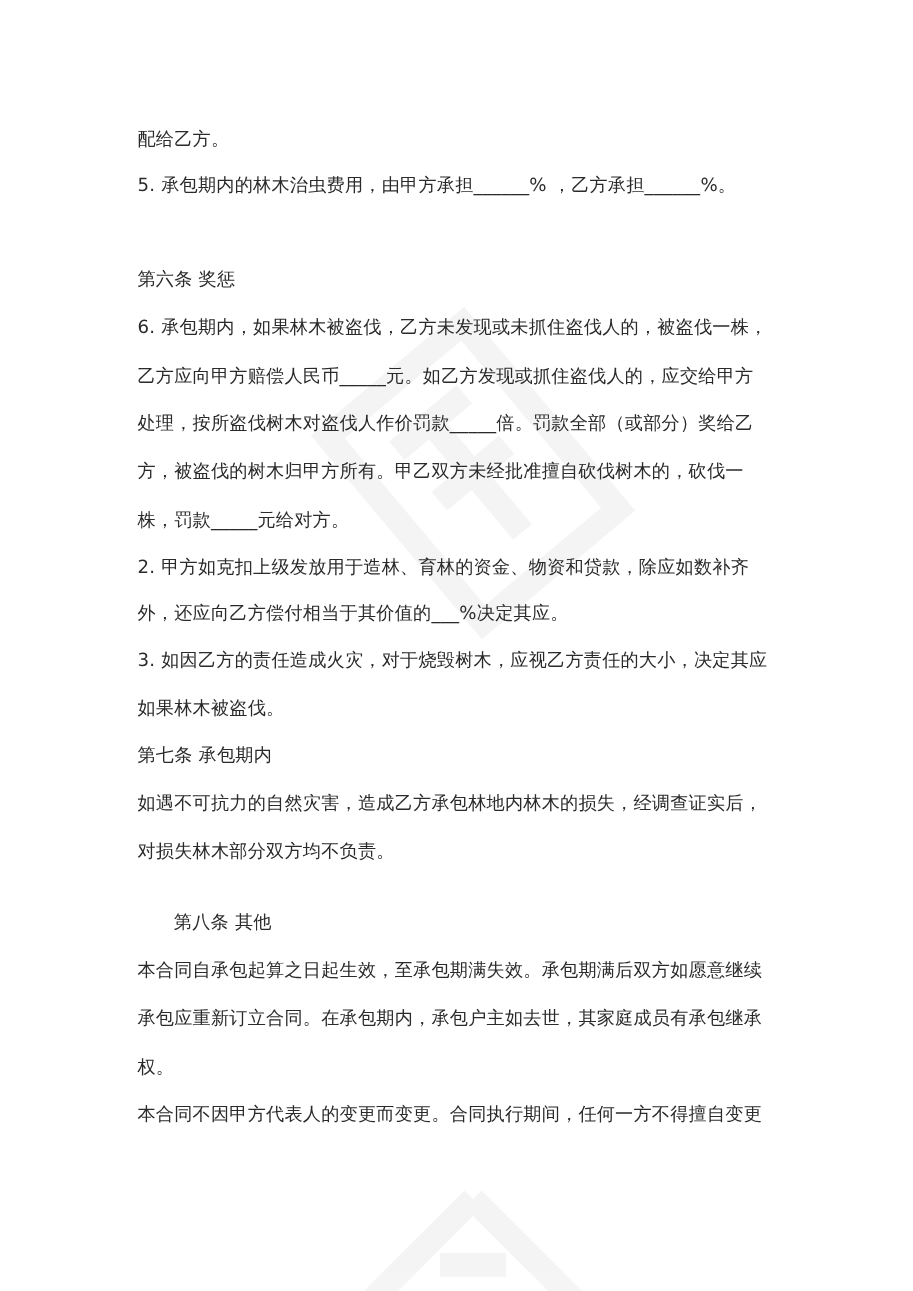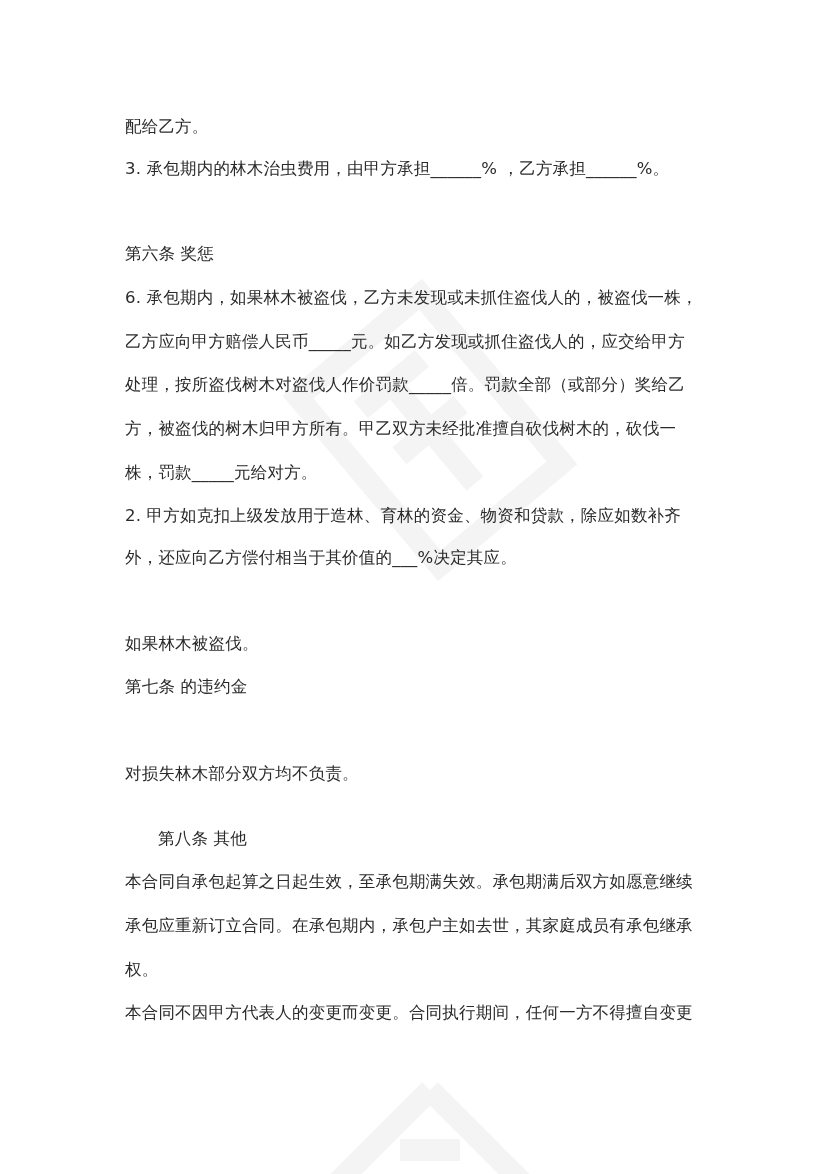--- a/index.html
+++ b/index.html
@@ -48,30 +48,32 @@
     </g>
   </svg>
   <svg class="watermark" style="left:300px; top:1080px;" width="260" height="120" viewBox="0 0 260 120">
     <g fill="none" stroke="#555" stroke-width="22">
       <path d="M130 10 L240 120 M130 10 L20 120"></path>
       <path d="M100 70 L160 70"></path>
     </g>
   </svg>
 
   <div class="line" style="top:117px">配给乙方。</div>
-  <div class="line" style="top:159px">3.  承包期内的林木治虫费用，由甲方承担______% ，乙方承担______%。</div>
+  <div class="line" style="top:159px">5.  承包期内的林木治虫费用，由甲方承担______% ，乙方承担______%。</div>
   <div class="line" style="top:244px">第六条 奖惩</div>
   <div class="line" style="top:288px">6.  承包期内，如果林木被盗伐，乙方未发现或未抓住盗伐人的，被盗伐一株，</div>
   <div class="line" style="top:375px">处理，按所盗伐树木对盗伐人作价罚款_____倍。罚款全部（或部分）奖给乙</div>
   <div class="line" style="top:332px">乙方应向甲方赔偿人民币_____元。如乙方发现或抓住盗伐人的，应交给甲方</div>
   <div class="line" style="top:419px">方，被盗伐的树木归甲方所有。甲乙双方未经批准擅自砍伐树木的，砍伐一</div>
   <div class="line" style="top:463px">株，罚款_____元给对方。</div>
   <div class="line" style="top:506px">2.  甲方如克扣上级发放用于造林、育林的资金、物资和贷款，除应如数补齐</div>
   <div class="line" style="top:548px">外，还应向乙方偿付相当于其价值的___%决定其应。</div>
+  <div class="line" style="top:590px">3.  如因乙方的责任造成火灾，对于烧毁树木，应视乙方责任的大小，决定其应</div>
   <div class="line" style="top:634px">如果林木被盗伐。</div>
-  <div class="line" style="top:677px">第七条 的违约金</div>
+  <div class="line" style="top:677px">第七条 承包期内</div>
+  <div class="line" style="top:720px">如遇不可抗力的自然灾害，造成乙方承包林地内林木的损失，经调查证实后，</div>
   <div class="line" style="top:764px">对损失林木部分双方均不负责。</div>
   <div class="line indent" style="top:829px">第八条 其他</div>
   <div class="line" style="top:872px">本合同自承包起算之日起生效，至承包期满失效。承包期满后双方如愿意继续</div>
   <div class="line" style="top:916px">承包应重新订立合同。在承包期内，承包户主如去世，其家庭成员有承包继承</div>
   <div class="line" style="top:960px">权。</div>
   <div class="line" style="top:1003px">本合同不因甲方代表人的变更而变更。合同执行期间，任何一方不得擅自变更</div>
 </div>
 
 </body></html>

